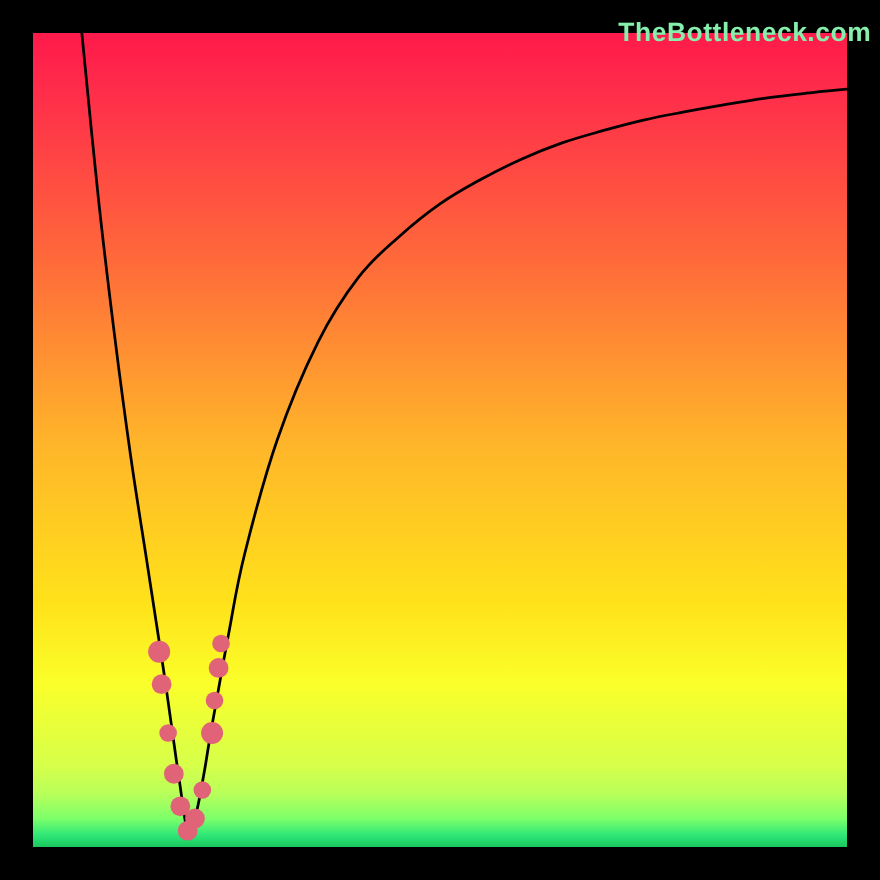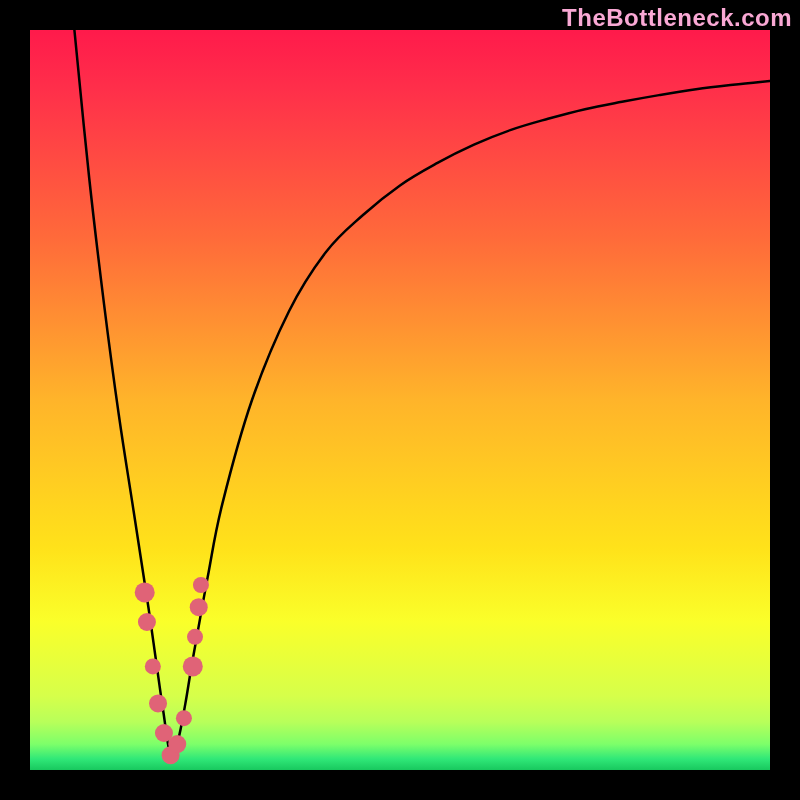--- a/index.html
+++ b/index.html
@@ -19,23 +19,23 @@
   .plot {
     position: absolute;
     left: 30px;
     top: 30px;
     width: 740px;
     height: 740px;
     overflow: hidden;
   }
   .watermark {
     position: absolute;
-    top: 4px;
+    top: 16px;
     right: 8px;
-    color: #f9a8d4;
+    color: #86efac;
     font-size: 24px;
     font-weight: 600;
     letter-spacing: 0.5px;
     white-space: nowrap;
   }
   svg {
     display: block;
   }
 </style>
 </head>

